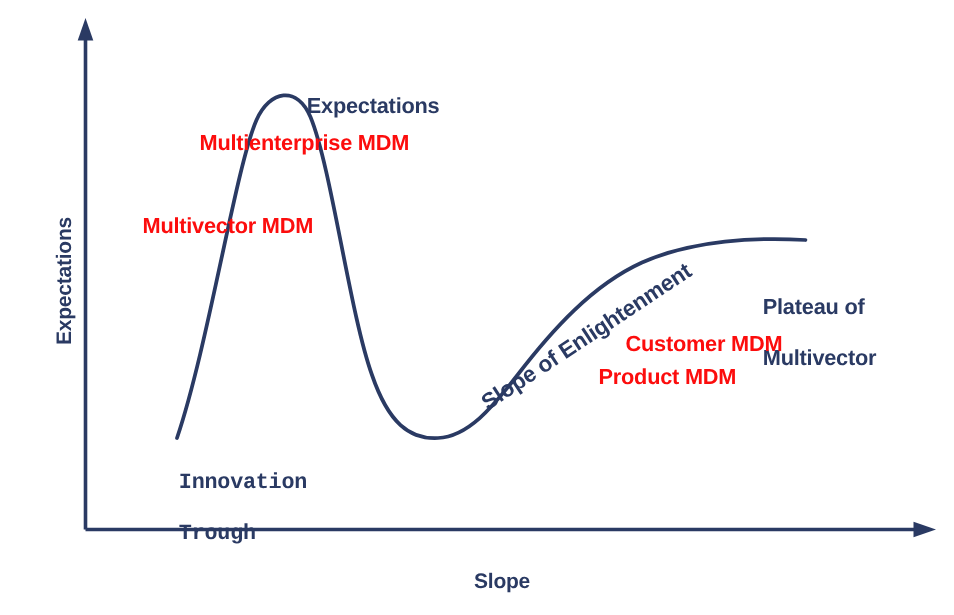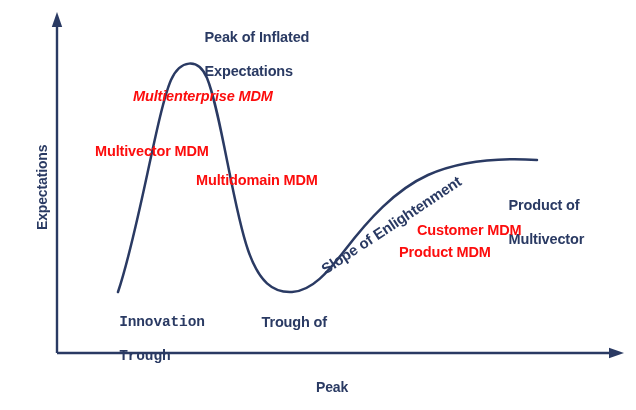--- a/index.html
+++ b/index.html
@@ -74,46 +74,45 @@
              C 180 60, 198 57, 207 78
              C 221 112, 233 208, 248 250
              C 259 282, 273 293, 292 292
              C 312 291, 328 272, 345 250
              C 368 220, 395 190, 428 175
              C 462 160, 505 158, 537 160" fill="none" stroke="#2a3a63" stroke-width="2.5" stroke-linecap="round"></path>
   </svg>
 
   <div class="lbl axis-title" id="y-axis-title" style="left:34px; top:230px;">Expectations</div>
 
-  <div class="lbl axis-title" style="left:316px; top:379px;">Peak</div>
+  <div class="lbl axis-title" style="left:316px; top:379px;">Slope</div>
 
   <div class="lbl phase" style="left:189px; top:12px;">
-    <span>Peak of Inflated</span><br>
+    <br>
     <span>Expectations</span>
   </div>
 
   <div class="lbl phase" style="left:85px; top:297px;font-family:Liberation Mono, monospace;">
     <span>Innovation</span><br>
     <span>Trough</span>
   </div>
 
   <div class="lbl phase" style="left:246px; top:297px;">
-    <span>Trough of</span><br>
+    <br>
   </div>
 
   <div class="lbl phase" id="slope-label" style="left:318px; top:263px;">Slope of Enlightenment</div>
 
   <div class="lbl phase" style="left:493px; top:180px;">
-    <span>Product of</span><br>
+    <span>Plateau of</span><br>
     <span>Multivector</span>
   </div>
 
-  <div class="lbl tech" style="left:133px; top:88px;font-style:italic;">Multienterprise MDM</div>
+  <div class="lbl tech" style="left:133px; top:88px;">Multienterprise MDM</div>
 
   <div class="lbl tech" style="left:95px; top:143px;text-align:right;">Multivector MDM</div>
 
-  <div class="lbl tech" style="left:196px; top:172px;">Multidomain MDM</div>
 
   <div class="lbl tech" style="left:417px; top:222px;">Customer MDM</div>
 
   <div class="lbl tech" style="left:375px; top:244px;margin-left:24px;">Product MDM</div>
 
 </div>
 
 </body></html>

